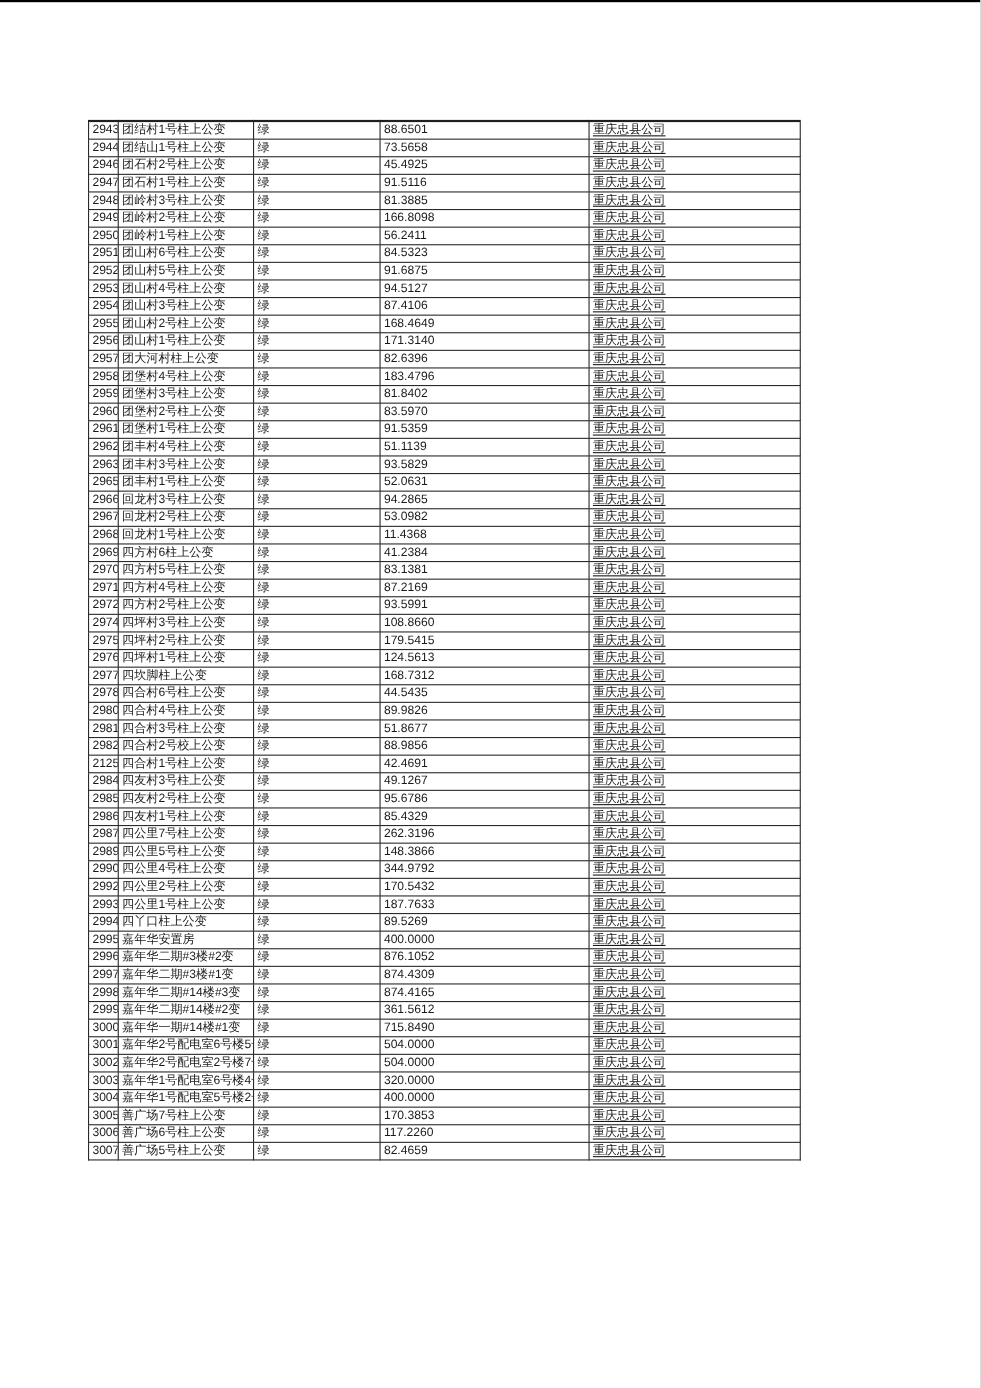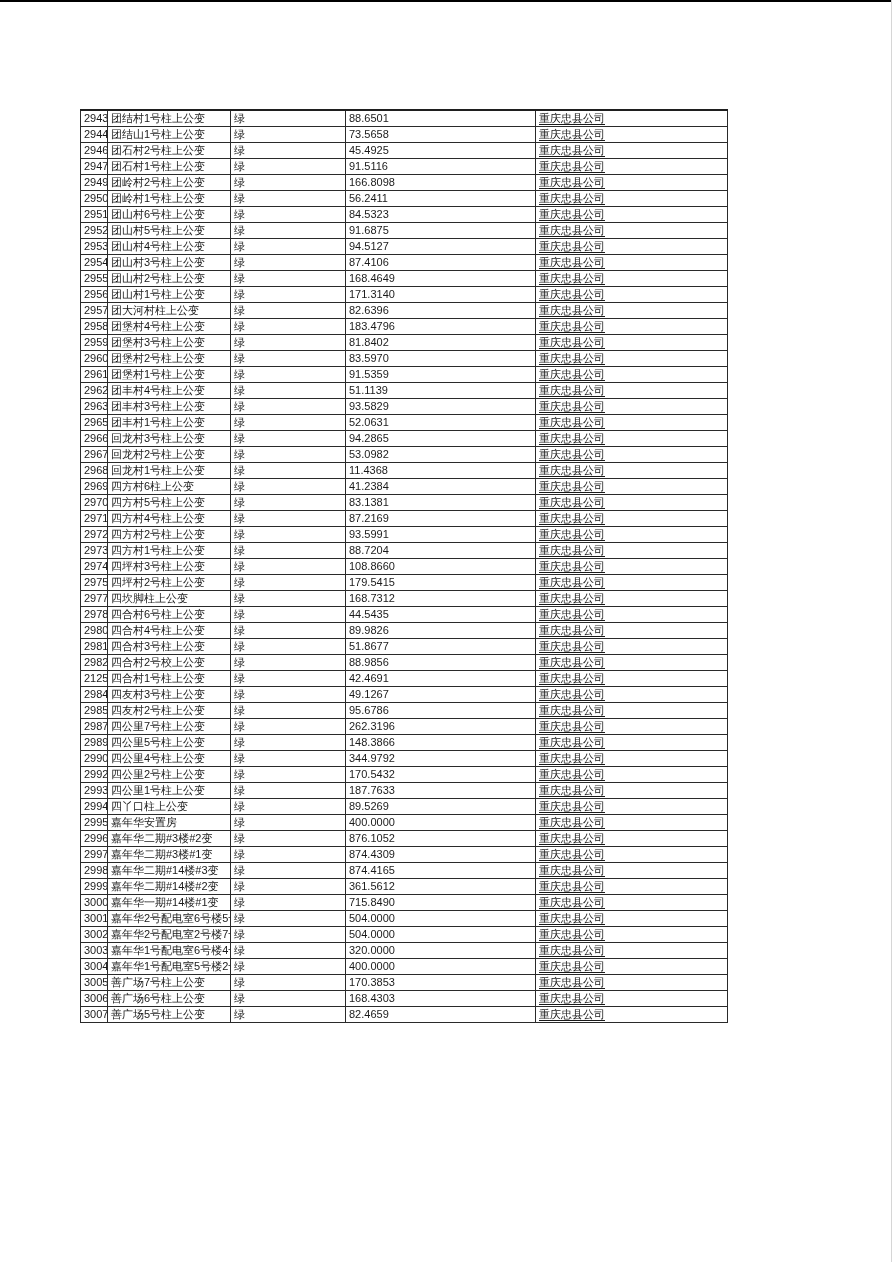--- a/index.html
+++ b/index.html
@@ -104,20 +104,27 @@
         <td class="col-company"><span class="company-link">重庆忠县公司</span></td>
       </tr>
       <tr>
         <td class="col-id">2947</td>
         <td class="col-name">团石村1号柱上公变</td>
         <td class="col-status">绿</td>
         <td class="col-value">91.5116</td>
         <td class="col-company"><span class="company-link">重庆忠县公司</span></td>
       </tr>
       <tr>
+        <td class="col-id">2948</td>
+        <td class="col-name">团岭村3号柱上公变</td>
+        <td class="col-status">绿</td>
+        <td class="col-value">81.3885</td>
+        <td class="col-company"><span class="company-link">重庆忠县公司</span></td>
+      </tr>
+      <tr>
         <td class="col-id">2949</td>
         <td class="col-name">团岭村2号柱上公变</td>
         <td class="col-status">绿</td>
         <td class="col-value">166.8098</td>
         <td class="col-company"><span class="company-link">重庆忠县公司</span></td>
       </tr>
       <tr>
         <td class="col-id">2950</td>
         <td class="col-name">团岭村1号柱上公变</td>
         <td class="col-status">绿</td>
@@ -265,41 +272,41 @@
         <td class="col-company"><span class="company-link">重庆忠县公司</span></td>
       </tr>
       <tr>
         <td class="col-id">2972</td>
         <td class="col-name">四方村2号柱上公变</td>
         <td class="col-status">绿</td>
         <td class="col-value">93.5991</td>
         <td class="col-company"><span class="company-link">重庆忠县公司</span></td>
       </tr>
       <tr>
-        <td class="col-id">2973</td>
-        <td class="col-name">四方村1号柱上公变</td>
-        <td class="col-status">绿</td>
-        <td class="col-value">88.7204</td>
-        <td class="col-company"><span class="company-link">重庆忠县公司</span></td>
-      </tr>
-      <tr>
         <td class="col-id">2974</td>
         <td class="col-name">四坪村3号柱上公变</td>
         <td class="col-status">绿</td>
         <td class="col-value">108.8660</td>
         <td class="col-company"><span class="company-link">重庆忠县公司</span></td>
       </tr>
       <tr>
         <td class="col-id">2975</td>
         <td class="col-name">四坪村2号柱上公变</td>
         <td class="col-status">绿</td>
         <td class="col-value">179.5415</td>
         <td class="col-company"><span class="company-link">重庆忠县公司</span></td>
       </tr>
       <tr>
+        <td class="col-id">2976</td>
+        <td class="col-name">四坪村1号柱上公变</td>
+        <td class="col-status">绿</td>
+        <td class="col-value">124.5613</td>
+        <td class="col-company"><span class="company-link">重庆忠县公司</span></td>
+      </tr>
+      <tr>
         <td class="col-id">2977</td>
         <td class="col-name">四坎脚柱上公变</td>
         <td class="col-status">绿</td>
         <td class="col-value">168.7312</td>
         <td class="col-company"><span class="company-link">重庆忠县公司</span></td>
       </tr>
       <tr>
         <td class="col-id">2978</td>
         <td class="col-name">四合村6号柱上公变</td>
         <td class="col-status">绿</td>
@@ -342,20 +349,27 @@
         <td class="col-company"><span class="company-link">重庆忠县公司</span></td>
       </tr>
       <tr>
         <td class="col-id">2985</td>
         <td class="col-name">四友村2号柱上公变</td>
         <td class="col-status">绿</td>
         <td class="col-value">95.6786</td>
         <td class="col-company"><span class="company-link">重庆忠县公司</span></td>
       </tr>
       <tr>
+        <td class="col-id">2986</td>
+        <td class="col-name">四友村1号柱上公变</td>
+        <td class="col-status">绿</td>
+        <td class="col-value">85.4329</td>
+        <td class="col-company"><span class="company-link">重庆忠县公司</span></td>
+      </tr>
+      <tr>
         <td class="col-id">2987</td>
         <td class="col-name">四公里7号柱上公变</td>
         <td class="col-status">绿</td>
         <td class="col-value">262.3196</td>
         <td class="col-company"><span class="company-link">重庆忠县公司</span></td>
       </tr>
       <tr>
         <td class="col-id">2989</td>
         <td class="col-name">四公里5号柱上公变</td>
         <td class="col-status">绿</td>
@@ -464,21 +478,21 @@
         <td class="col-id">3005</td>
         <td class="col-name">善广场7号柱上公变</td>
         <td class="col-status">绿</td>
         <td class="col-value">170.3853</td>
         <td class="col-company"><span class="company-link">重庆忠县公司</span></td>
       </tr>
       <tr>
         <td class="col-id">3006</td>
         <td class="col-name">善广场6号柱上公变</td>
         <td class="col-status">绿</td>
-        <td class="col-value">168.4303</td>
+        <td class="col-value">117.2260</td>
         <td class="col-company"><span class="company-link">重庆忠县公司</span></td>
       </tr>
       <tr>
         <td class="col-id">3007</td>
         <td class="col-name">善广场5号柱上公变</td>
         <td class="col-status">绿</td>
         <td class="col-value">82.4659</td>
         <td class="col-company"><span class="company-link">重庆忠县公司</span></td>
       </tr>
     </tbody>

